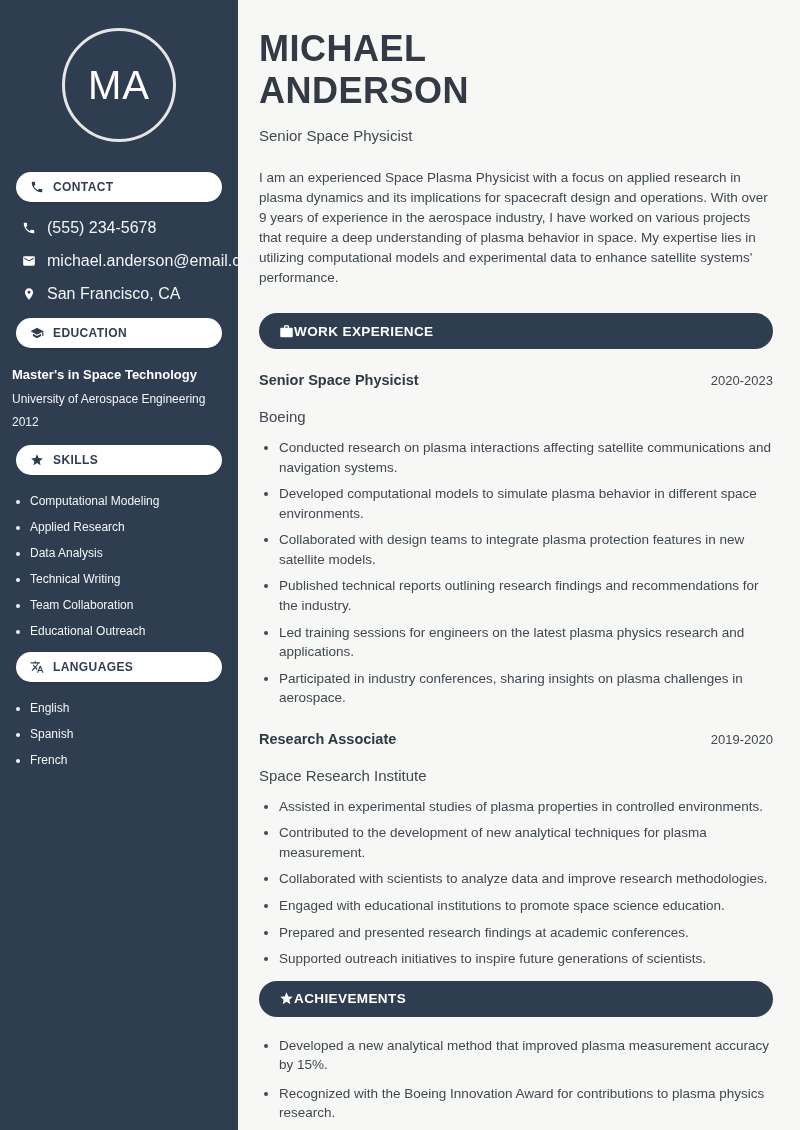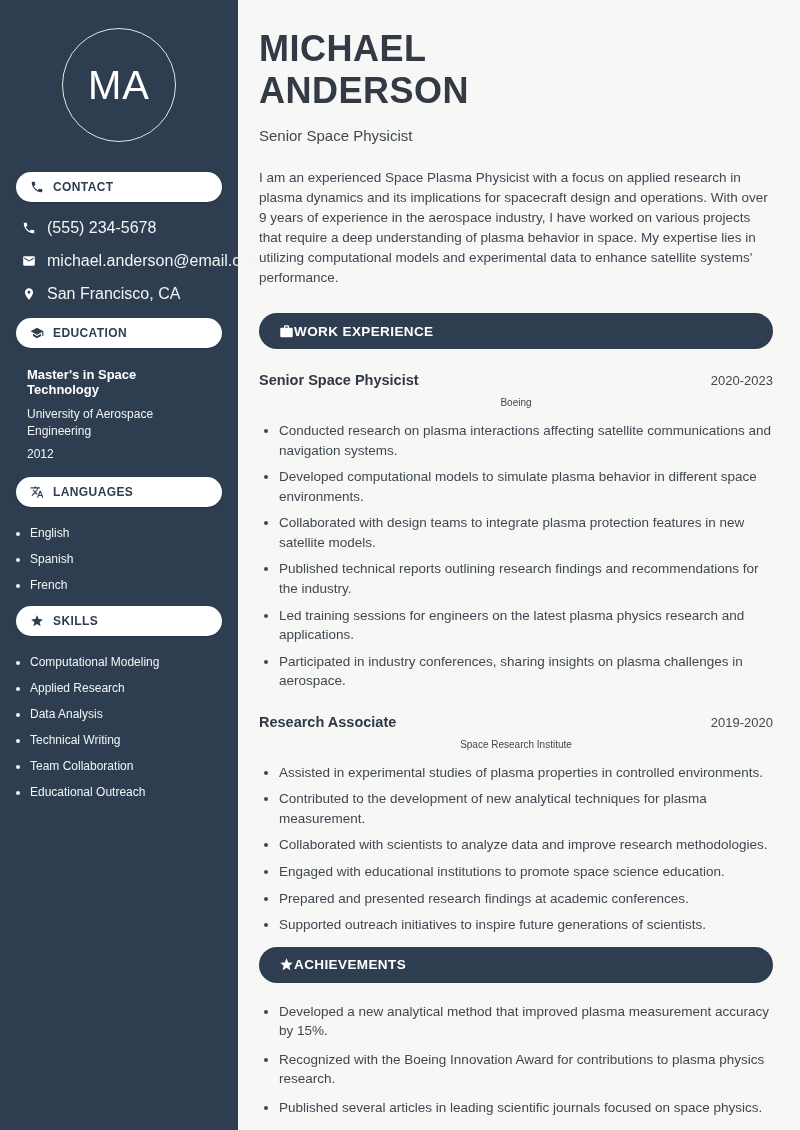--- a/index.html
+++ b/index.html
@@ -22,21 +22,21 @@
   
   .sidebar {
     width: 238px;
     flex-shrink: 0;
     background: var(--sidebar-bg);
     color: var(--sidebar-text);
     padding: 26px 0 20px;
   }
   .avatar {
     width: 114px; height: 114px;
-    border: 1px solid #e5e5e5;
+    border: 3px solid #e5e5e5;
     border-radius: 50%;
     margin: 2px auto 30px;
     display: flex; align-items: center; justify-content: center;
     font-size: 40px; font-weight: 400; letter-spacing: 1px; color: #ffffff;
   }
   .pill {
     background: #ffffff;
     color: var(--sidebar-bg);
     border-radius: 16px;
     height: 30px;
@@ -48,21 +48,21 @@
   }
   .pill svg { width: 14px; height: 14px; fill: var(--sidebar-bg); flex-shrink: 0; }
   .contact-row {
     display: flex; align-items: center; gap: 11px;
     padding: 0 22px;
     margin-bottom: 15px;
     font-size: 16px;
   }
   .contact-row svg { width: 14px; height: 14px; fill: #ffffff; flex-shrink: 0; }
   .side-section { margin-bottom: 14px; }
-  .edu-block { padding: 2px 27px 0; }
+  .edu-block { padding: 2px 12px 0; }
   .edu-degree { font-weight: bold; font-size: 13px; margin-bottom: 9px; color: #ffffff; }
   .edu-school { font-size: 12px; line-height: 1.4; margin-bottom: 7px; }
   .edu-year { font-size: 12px; margin-bottom: 16px; }
   ul.side-list {
     list-style: disc;
     padding: 2px 16px 0 30px;
     font-size: 12px;
   }
   ul.side-list li { margin-bottom: 12px; }
 
@@ -99,21 +99,21 @@
     font-weight: bold; font-size: 13.5px; letter-spacing: 0.4px;
     margin-top: 25px;
   }
   .section-pill svg { width: 15px; height: 15px; fill: #ffffff; flex-shrink: 0; }
   .job-head {
     display: flex; justify-content: space-between; align-items: baseline;
     margin-top: 23px;
   }
   .job-title { font-weight: bold; font-size: 14.5px; color: #2f3844; }
   .job-period { font-size: 13px; color: var(--body-color); }
-  .company { font-size: 10px; margin-top: 9px; color: var(--body-color); text-align: center; }
+  .company { font-size: 15px; margin-top: 20px; color: var(--body-color); }
   ul.bullets {
     list-style: disc;
     margin-top: 13px;
     padding-left: 20px;
     font-size: 13.5px;
     line-height: 1.45;
     color: var(--body-color);
   }
   ul.bullets li { margin-bottom: 7px; }
   .achv-pill { margin-top: 12px; }
@@ -166,50 +166,50 @@
     <div class="edu-block">
       <div class="edu-degree">Master's in Space Technology</div>
       <div class="edu-school">University of Aerospace Engineering</div>
       <div class="edu-year">2012</div>
     </div>
   </div>
 
   <div class="side-section">
     <div class="pill">
       <svg viewBox="0 0 24 24">
-          <path d="m12.87 15.07-2.54-2.51.03-.03c1.74-1.94 2.98-4.17 3.71-6.53H17V4h-7V2H8v2H1v1.99h11.17C11.5 7.92 10.44 9.75 9 11.35 8.07 10.32 7.3 9.19 6.69 8h-2c.73 1.63 1.73 3.17 2.98 4.56l-5.09 5.02L4 19l5-5 3.11 3.11.76-2.04zM18.5 10h-2L12 22h2l1.12-3h4.75L21 22h2l-4.5-12zm-2.62 7 1.62-4.33L19.12 17h-3.24z"></path>
-        </svg>
-      <span>LANGUAGES</span>
-    </div>
-    <ul class="side-list">
-
-    <li>English</li>
-        <li>Spanish</li>
-        <li>French</li>
-      </ul>
-  </div>
-
-  <div class="side-section">
-    <div class="pill">
-      <svg viewBox="0 0 24 24">
           <path d="M12 17.27 18.18 21l-1.64-7.03L22 9.24l-7.19-.61L12 2 9.19 8.63 2 9.24l5.46 4.73L5.82 21z"></path>
         </svg>
       <span>SKILLS</span>
     </div>
     <ul class="side-list">
 
     <li>Computational Modeling</li>
         <li>Applied Research</li>
         <li>Data Analysis</li>
         <li>Technical Writing</li>
         <li>Team Collaboration</li>
         <li>Educational Outreach</li>
       </ul>
   </div>
 
+  <div class="side-section">
+    <div class="pill">
+      <svg viewBox="0 0 24 24">
+          <path d="m12.87 15.07-2.54-2.51.03-.03c1.74-1.94 2.98-4.17 3.71-6.53H17V4h-7V2H8v2H1v1.99h11.17C11.5 7.92 10.44 9.75 9 11.35 8.07 10.32 7.3 9.19 6.69 8h-2c.73 1.63 1.73 3.17 2.98 4.56l-5.09 5.02L4 19l5-5 3.11 3.11.76-2.04zM18.5 10h-2L12 22h2l1.12-3h4.75L21 22h2l-4.5-12zm-2.62 7 1.62-4.33L19.12 17h-3.24z"></path>
+        </svg>
+      <span>LANGUAGES</span>
+    </div>
+    <ul class="side-list">
+
+    <li>English</li>
+        <li>Spanish</li>
+        <li>French</li>
+      </ul>
+  </div>
+
 </aside>
 
 <main class="main">
 
   <h1 class="name">
     <span>MICHAEL</span><br>
     <span>ANDERSON</span>
   </h1>
   <div class="subtitle">Senior Space Physicist</div>
 

